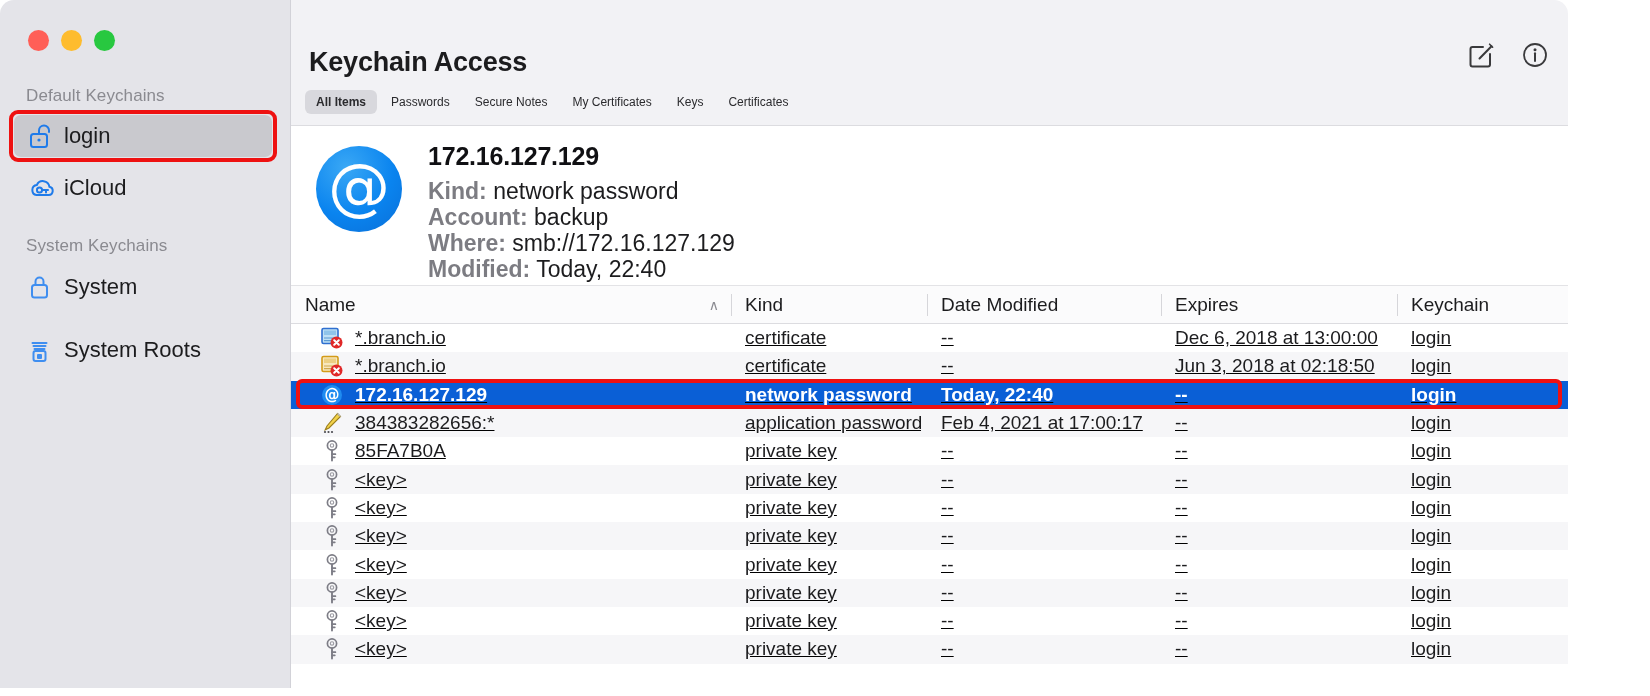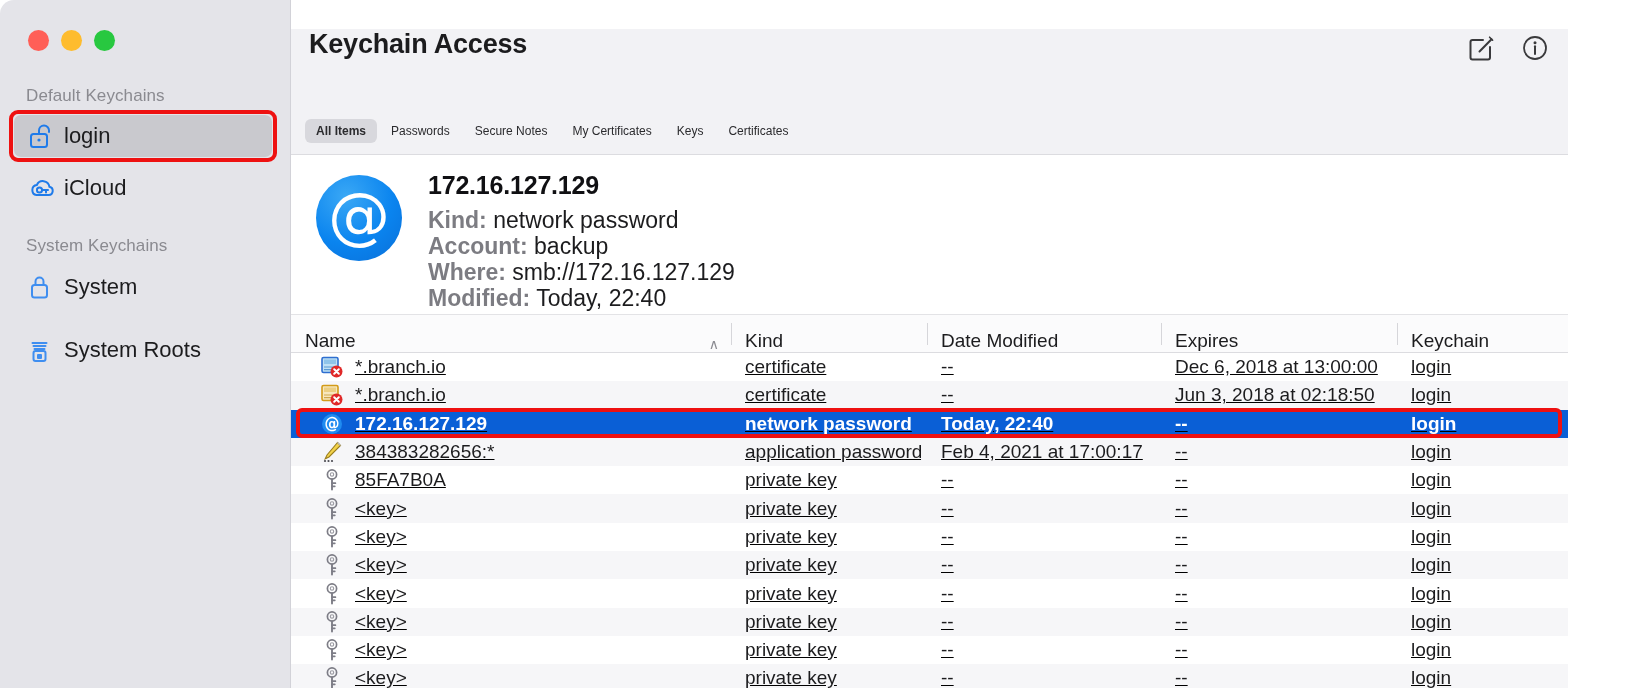--- a/index.html
+++ b/index.html
@@ -116,24 +116,23 @@
     background: #ffffff;
     min-width: 0;
   }
 
   
   #toolbar {
     height: 78px;
     flex: 0 0 78px;
     background: #f2f2f5;
     display: flex;
-    align-items: flex-start;
+    align-items: flex-end;
     padding: 0 0 0 18px;
     box-sizing: border-box;
-    margin-top: 29px;
   }
   #app-title {
     font-size: 27px;
     font-weight: bold;
     color: #1c1c1e;
     letter-spacing: -0.2px;
   }
   #toolbar-spacer { flex: 1 1 auto; }
   .tb-btn {
     width: 42px;
@@ -259,21 +258,21 @@
     box-sizing: border-box;
   }
   .th {
     font-size: 19px;
     color: #1c1c1e;
     box-sizing: border-box;
     padding-left: 14px;
     position: relative;
     height: 100%;
     display: flex;
-    align-items: flex-end;
+    align-items: center;
     white-space: nowrap;
   }
   .th + .th::before {
     content: "";
     position: absolute;
     left: 0;
     top: 8px;
     bottom: 7px;
     width: 1px;
     background: #d6d6da;

